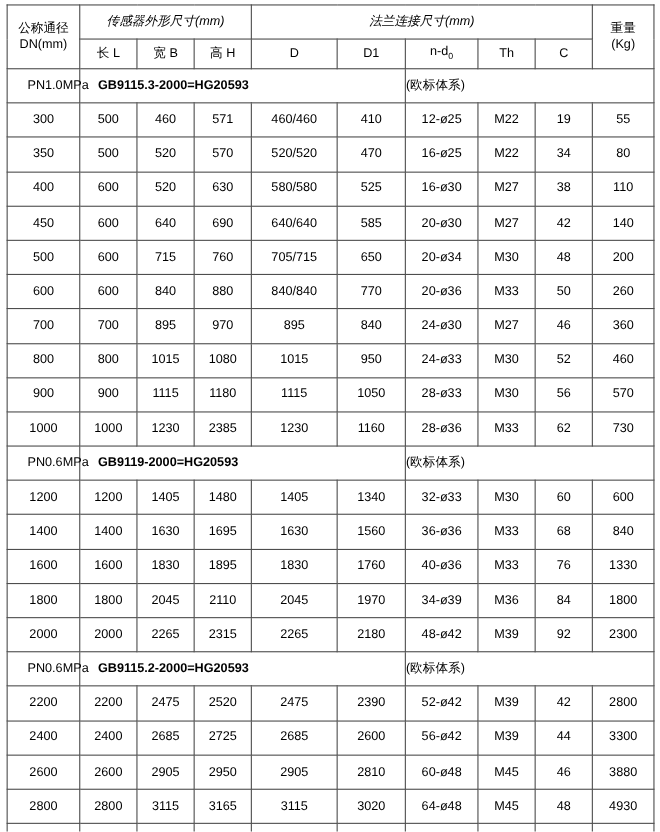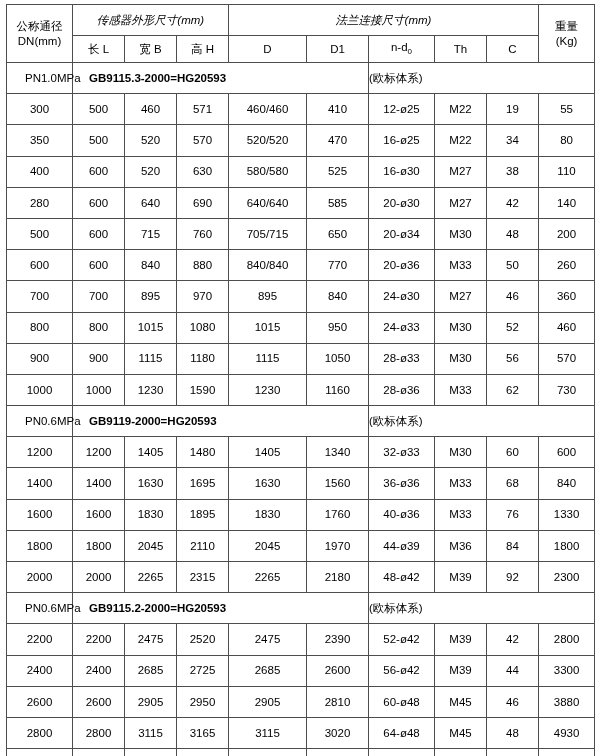--- a/index.html
+++ b/index.html
@@ -153,21 +153,21 @@
           <td>520</td>
           <td>630</td>
           <td>580/580</td>
           <td>525</td>
           <td>16-ø30</td>
           <td>M27</td>
           <td>38</td>
           <td>110</td>
         </tr>
         <tr class="data-row">
-          <td>280</td>
+          <td>450</td>
           <td>600</td>
           <td>640</td>
           <td>690</td>
           <td>640/640</td>
           <td>585</td>
           <td>20-ø30</td>
           <td>M27</td>
           <td>42</td>
           <td>140</td>
         </tr>
@@ -228,21 +228,21 @@
           <td>1050</td>
           <td>28-ø33</td>
           <td>M30</td>
           <td>56</td>
           <td>570</td>
         </tr>
         <tr class="data-row">
           <td>1000</td>
           <td>1000</td>
           <td>1230</td>
-          <td>1590</td>
+          <td>2385</td>
           <td>1230</td>
           <td>1160</td>
           <td>28-ø36</td>
           <td>M33</td>
           <td>62</td>
           <td>730</td>
         </tr>
         <tr class="section-row">
           <td class="sec-name">PN0.6MPa</td>
           <td class="sec-std" colspan="5">GB9119-2000=HG20593</td>
@@ -284,21 +284,21 @@
           <td>76</td>
           <td>1330</td>
         </tr>
         <tr class="data-row">
           <td>1800</td>
           <td>1800</td>
           <td>2045</td>
           <td>2110</td>
           <td>2045</td>
           <td>1970</td>
-          <td>44-ø39</td>
+          <td>34-ø39</td>
           <td>M36</td>
           <td>84</td>
           <td>1800</td>
         </tr>
         <tr class="data-row">
           <td>2000</td>
           <td>2000</td>
           <td>2265</td>
           <td>2315</td>
           <td>2265</td>

